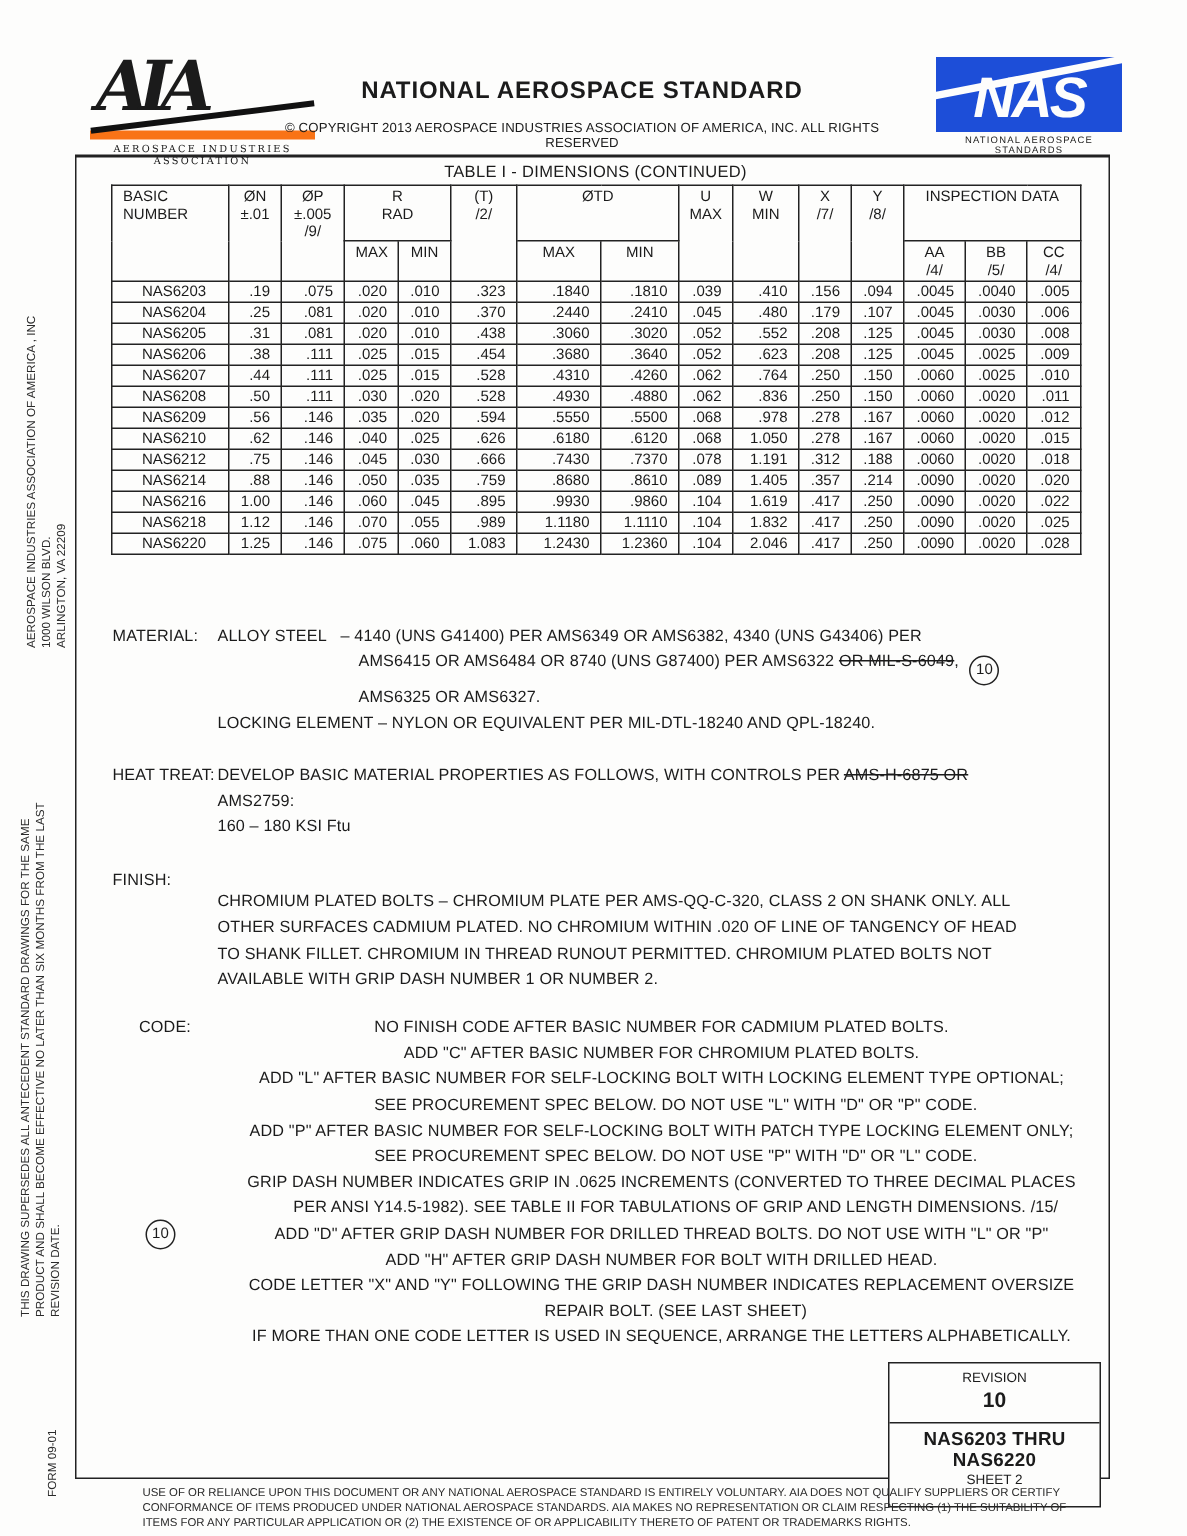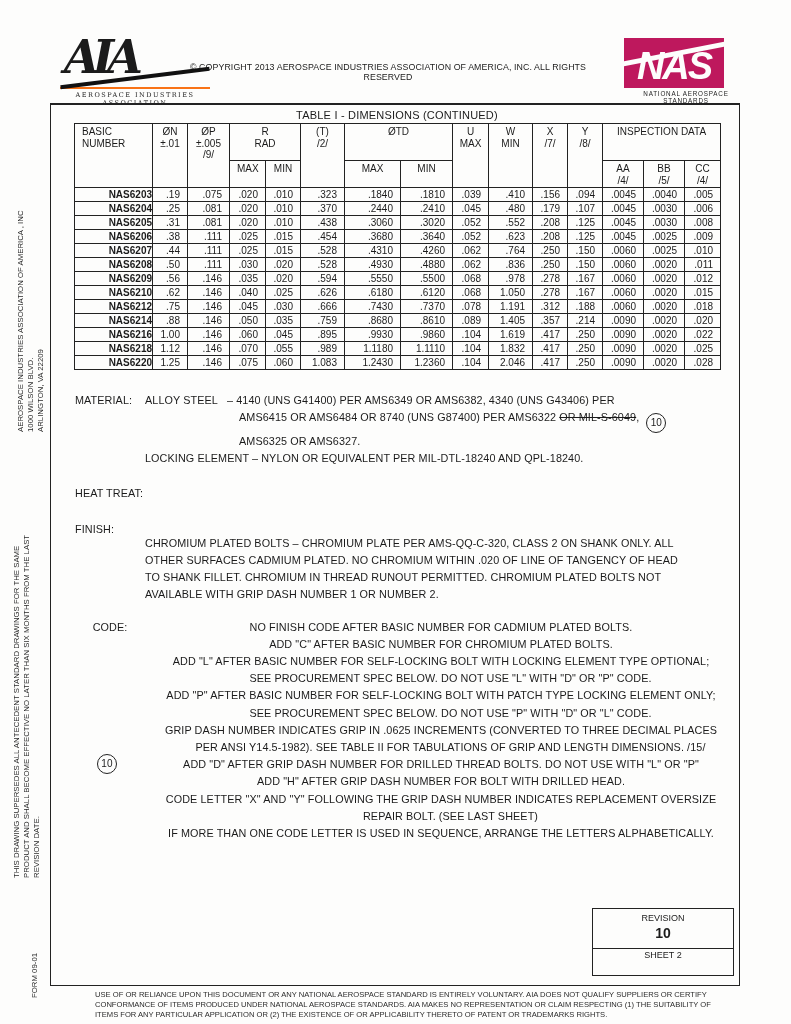--- a/index.html
+++ b/index.html
@@ -16,28 +16,28 @@
   .aia-logo { position:absolute; left:60px; top:36px; width:160px; }
   .aia-letters {
     font-family:"DejaVu Serif", serif; font-style:italic; font-weight:bold;
     font-size:46px; line-height:0.95; letter-spacing:-7px; padding-left:4px;
   }
   .aia-swoosh { position:absolute; left:0; top:40px; width:150px; height:4px;
     background:#111; transform:rotate(-7deg); }
   .aia-sub {
     font-family:"DejaVu Serif", serif; font-size:6.5px; letter-spacing:1.5px;
     text-align:center; margin-top:7px; white-space:pre-line; line-height:8px;
-    border-top:2px solid #f97316; padding-top:2px; width:150px;
+    border-top:6px solid #f97316; padding-top:2px; width:150px;
   }
   .title-block { position:absolute; left:168px; top:52px; width:440px; text-align:center; }
   .doc-title { font-size:16px; font-weight:bold; letter-spacing:0.6px; }
   .copyright { font-size:8.8px; font-weight:normal; margin-top:10px; letter-spacing:0.1px; }
 
   .nas-logo { position:absolute; left:624px; top:38px; width:124px; }
-  .nas-box { position:relative; width:100px; height:50px; background:#be185d; overflow:hidden; }
+  .nas-box { position:relative; width:124px; height:50px; background:#1d4ed8; overflow:hidden; }
   .nas-swoosh { position:absolute; left:-12px; top:9px; width:170px; height:5px;
     background:#fdfdfc; transform:rotate(-11deg); }
   .nas-letters { color:#fdfdfc; font-weight:bold; font-style:italic; font-size:38px;
     letter-spacing:-2px; text-align:center; line-height:56px; }
   .nas-sub { font-size:6.3px; letter-spacing:0.8px; margin-top:2px; text-align:center; }
 
   
   .drawing-frame { position:absolute; left:50px; top:103px; width:690px; height:883px;
     border:1.5px solid #222; border-top-width:2px; }
 
@@ -52,24 +52,24 @@
   .table-wrap { position:absolute; left:74px; top:109px; width:646px; }
   .table-title { text-align:center; font-size:11px; margin-bottom:2px; letter-spacing:0.2px; }
   table.dim-table { border-collapse:collapse; table-layout:fixed; width:646px; font-size:10px;border-radius:28px; }
   .dim-table th, .dim-table td { border:1px solid #222; }
   .dim-table th { font-weight:normal; white-space:pre-line; vertical-align:top;
     text-align:center; padding:2px 1px 1px; line-height:11.5px; }
   .dim-table thead tr:first-child th { height:37px; }
   .dim-table thead tr:last-child th { height:21px; }
   .dim-table th:first-child { text-align:left; padding-left:7px; }
   .dim-table td { height:13.8px; text-align:right; padding:0 7px 0 0; line-height:13px; }
-  .dim-table td:first-child { text-align:right; padding:0 0 0 5px;font-weight:bold; }
-
-  
-  .sections { position:absolute; left:75px; top:392px; width:662px;
+  .dim-table td:first-child { text-align:center; padding:0 0 0 5px; }
+
+  
+  .sections { position:absolute; left:75px; top:416px; width:662px;
     font-size:10.8px; line-height:17.2px; letter-spacing:0.1px; }
   .section { display:flex; }
   .sec-label { flex:0 0 70px; }
   .sec-content { flex:1; }
   .alloy-row { display:flex; }
   .alloy-label { flex:0 0 82px; }
   .alloy-lines { flex:1; }
   .alloy-lines .cont { margin-left:12px; }
   .strike { text-decoration:line-through; }
   .circle-num { display:inline-flex; align-items:center; justify-content:center;
@@ -78,21 +78,21 @@
   .mat-circle { vertical-align:-5px; margin-left:7px; }
   .m-after-material { margin-top:17px; }
   .m-after-heat { margin-top:19px; }
   .finish-para2 { margin-top:14px; }
   .m-after-finish { margin-top:15px;text-align:center; }
   .code-line { position:relative; }
   .code-line.ind { margin-left:19px; }
   .margin-marker { position:absolute; left:-48px; top:-2px; }
 
   
-  .revision-box { position:absolute; left:592px; top:908px; width:142px; height:68px;
+  .revision-box { position:absolute; left:592px; top:908px; width:142px; height:97px;
     border:1.6px solid #222; text-align:center; background:#fdfdfc; }
   .rev-top { border-bottom:1.6px solid #222; height:40px; padding-top:4px; }
   .rev-label { font-size:9px; }
   .rev-number { font-size:14px; font-weight:bold; margin-top:2px; }
   .rev-part { font-size:12.5px; font-weight:bold; margin-top:3px; letter-spacing:0.2px; }
   .rev-sheet { font-size:9px; margin-top:1px; }
 
   
   .disclaimer { position:absolute; left:95px; top:990px; width:635px;
     font-size:7.6px; line-height:10.2px; white-space:pre-line; color:#2a2a2a; }
@@ -101,20 +101,21 @@
 <body>
 
 <div class="aia-logo">
   <div class="aia-letters">AIA</div>
   <div class="aia-swoosh"></div>
   <div class="aia-sub">AEROSPACE INDUSTRIES
 ASSOCIATION</div>
 </div>
 
 <div class="title-block">
+  <div class="doc-title">NATIONAL AEROSPACE STANDARD</div>
   <div class="copyright">© COPYRIGHT 2013 AEROSPACE INDUSTRIES ASSOCIATION OF AMERICA, INC. ALL RIGHTS RESERVED</div>
 </div>
 
 <div class="nas-logo">
   <div class="nas-box">
     <div class="nas-swoosh"></div>
     <div class="nas-letters">NAS</div>
   </div>
   <div class="nas-sub">NATIONAL AEROSPACE STANDARDS</div>
 </div>
@@ -424,20 +425,25 @@
           <div class="cont"><span>AMS6415 OR AMS6484 OR 8740 (UNS G87400) PER AMS6322 </span><span class="strike">OR MIL-S-6049</span><span>,</span><span class="circle-num mat-circle">10</span></div>
           <div class="cont">AMS6325 OR AMS6327.</div>
         </div>
       </div>
       <div>LOCKING ELEMENT – NYLON OR EQUIVALENT PER MIL-DTL-18240 AND QPL-18240.</div>
     </div>
   </div>
 
   <div class="section m-after-material">
     <div class="sec-label">HEAT TREAT:</div>
+    <div class="sec-content">
+      <div><span>DEVELOP BASIC MATERIAL PROPERTIES AS FOLLOWS, WITH CONTROLS PER </span><span class="strike">AMS-H-6875 OR</span></div>
+      <div>AMS2759:</div>
+      <div>160 – 180 KSI Ftu</div>
+    </div>
   </div>
 
   <div class="section m-after-heat">
     <div class="sec-label">FINISH:</div>
     <div class="sec-content">
       <div class="finish-para2" style="white-space:pre-line">CHROMIUM PLATED BOLTS – CHROMIUM PLATE PER AMS-QQ-C-320, CLASS 2 ON SHANK ONLY. ALL
 OTHER SURFACES CADMIUM PLATED. NO CHROMIUM WITHIN .020 OF LINE OF TANGENCY OF HEAD
 TO SHANK FILLET. CHROMIUM IN THREAD RUNOUT PERMITTED. CHROMIUM PLATED BOLTS NOT
 AVAILABLE WITH GRIP DASH NUMBER 1 OR NUMBER 2.</div>
     </div>
@@ -462,18 +468,19 @@
       </div>
   </div>
 
 </div>
 
 <div class="revision-box">
   <div class="rev-top">
     <div class="rev-label">REVISION</div>
     <div class="rev-number">10</div>
   </div>
+  <div class="rev-part">NAS6203 THRU NAS6220</div>
   <div class="rev-sheet">SHEET 2</div>
 </div>
 
 <div class="disclaimer">USE OF OR RELIANCE UPON THIS DOCUMENT OR ANY NATIONAL AEROSPACE STANDARD IS ENTIRELY VOLUNTARY.  AIA DOES NOT QUALIFY SUPPLIERS OR CERTIFY
 CONFORMANCE OF ITEMS PRODUCED UNDER NATIONAL AEROSPACE STANDARDS.  AIA MAKES NO REPRESENTATION OR CLAIM RESPECTING (1) THE SUITABILITY OF
 ITEMS FOR ANY PARTICULAR APPLICATION OR (2) THE EXISTENCE OF OR APPLICABILITY THERETO OF PATENT OR TRADEMARKS RIGHTS.</div>
 
 </body></html>

